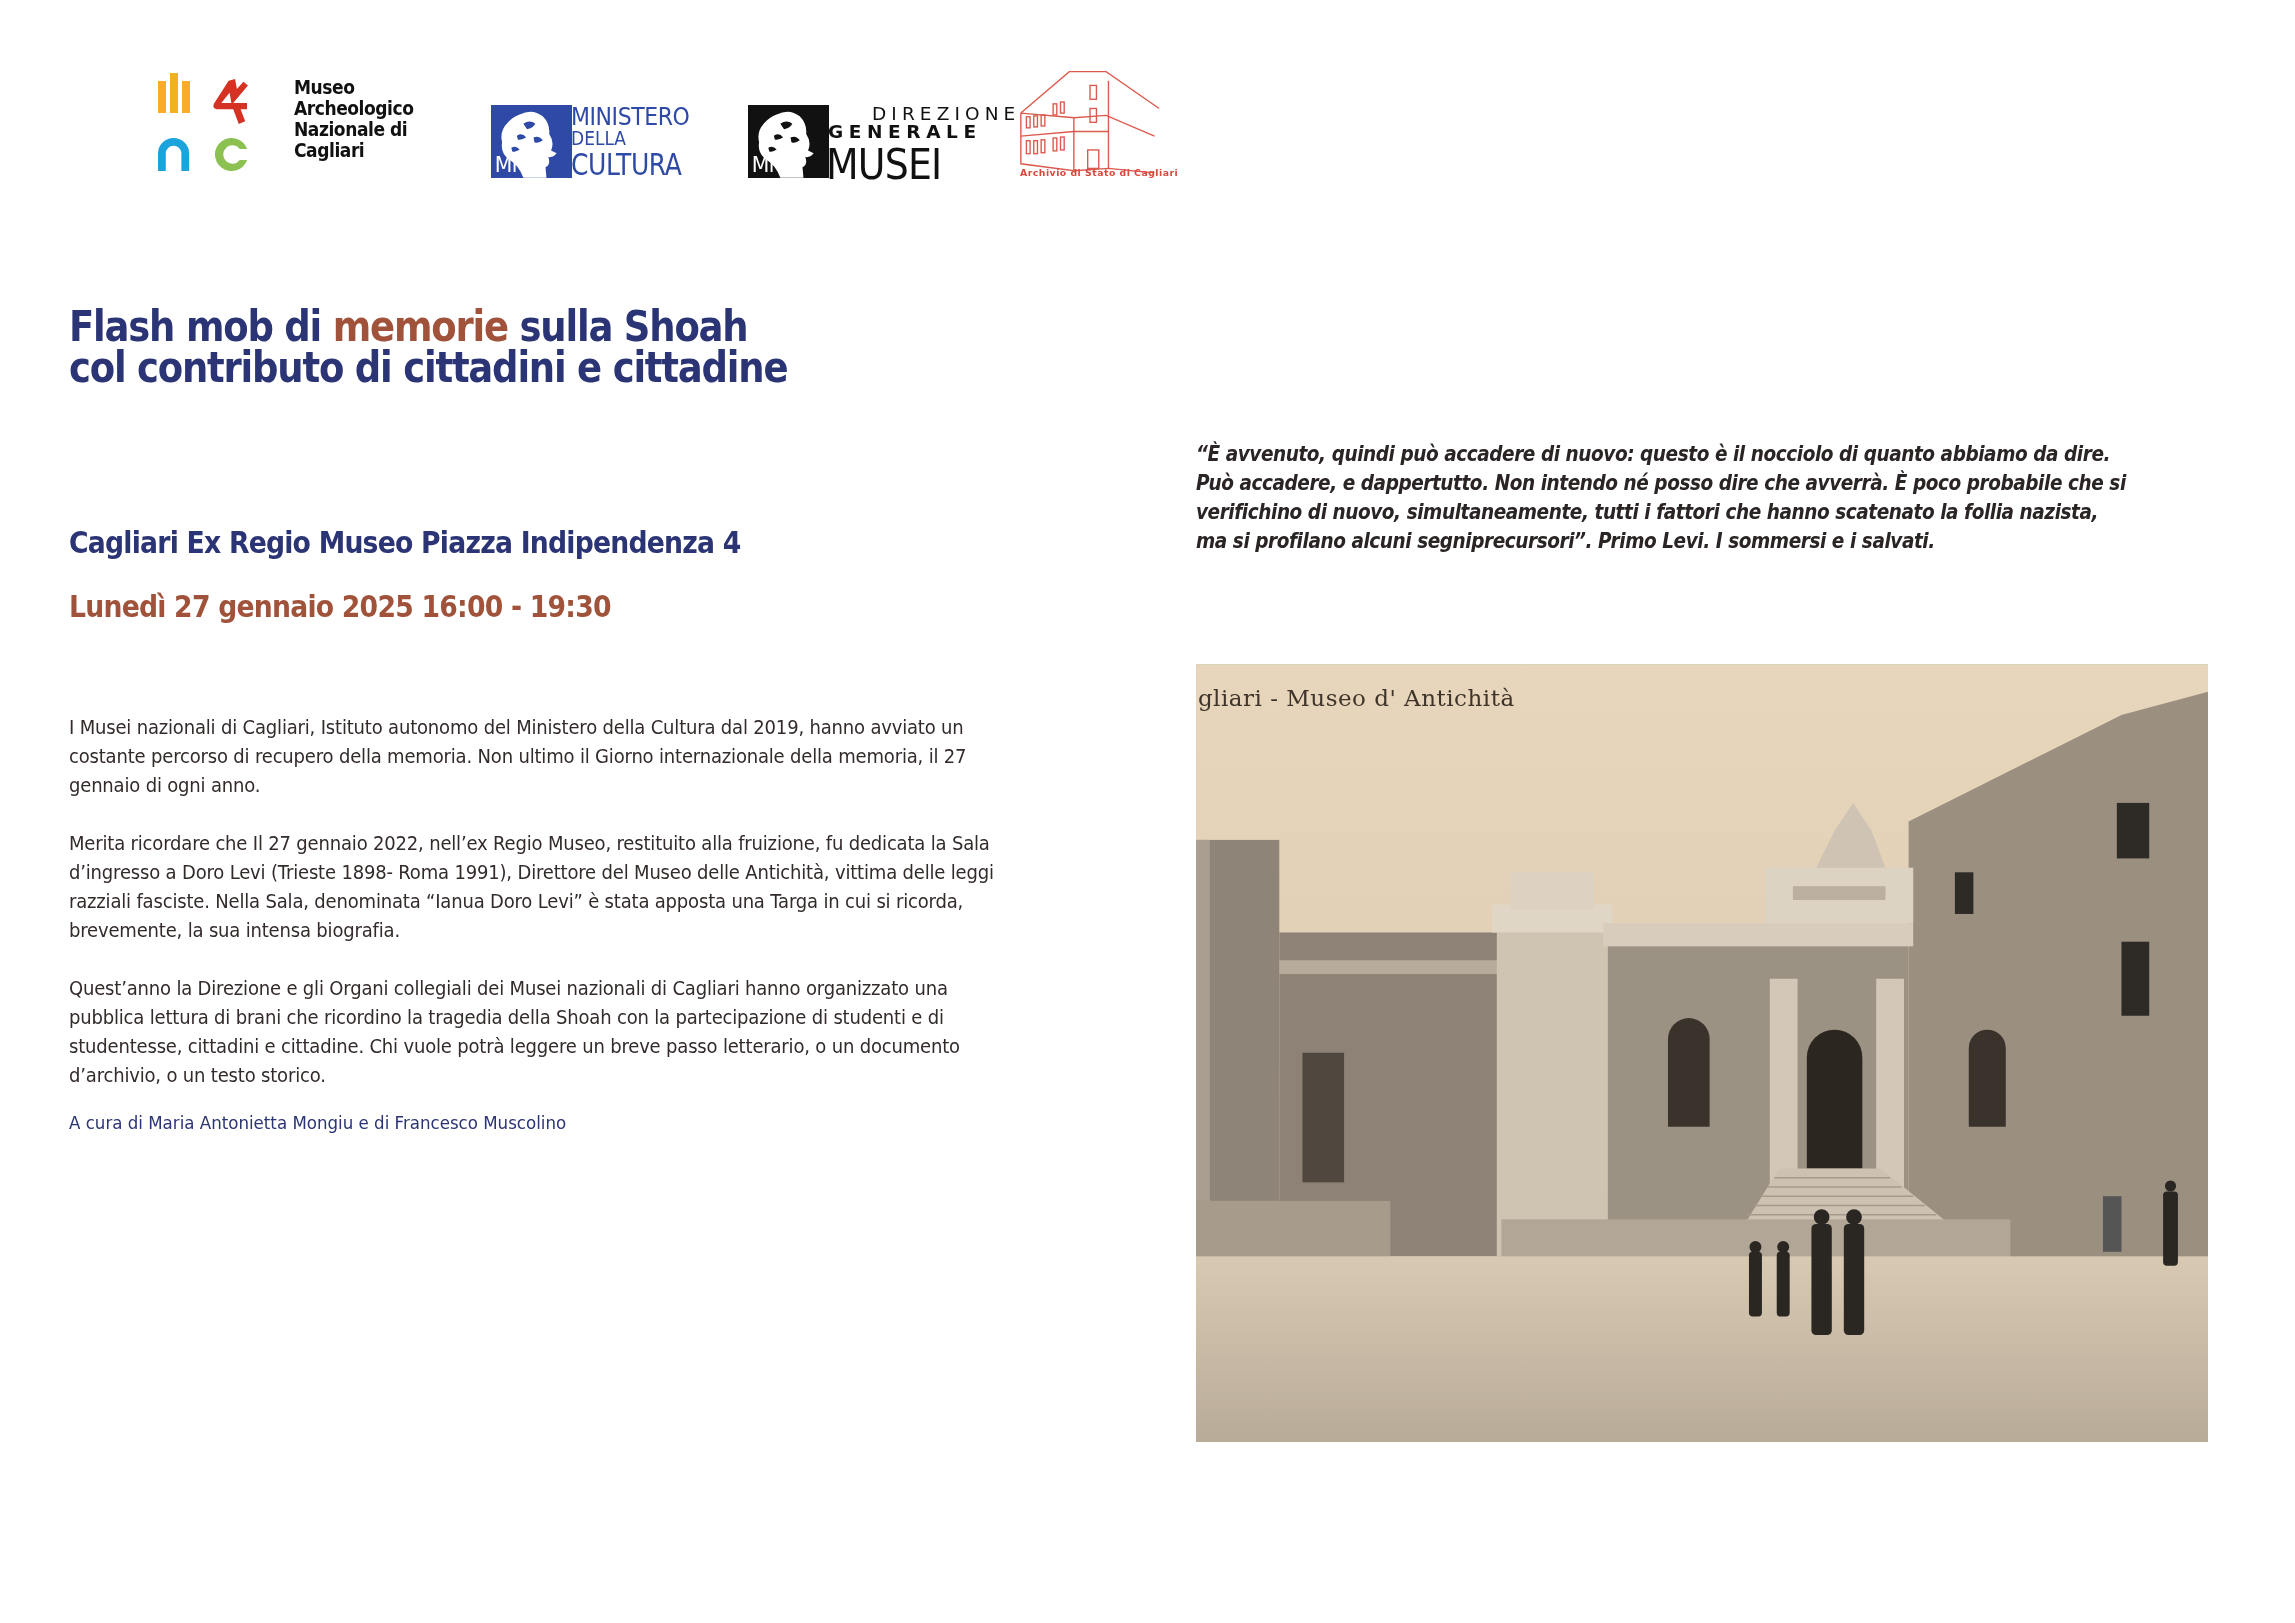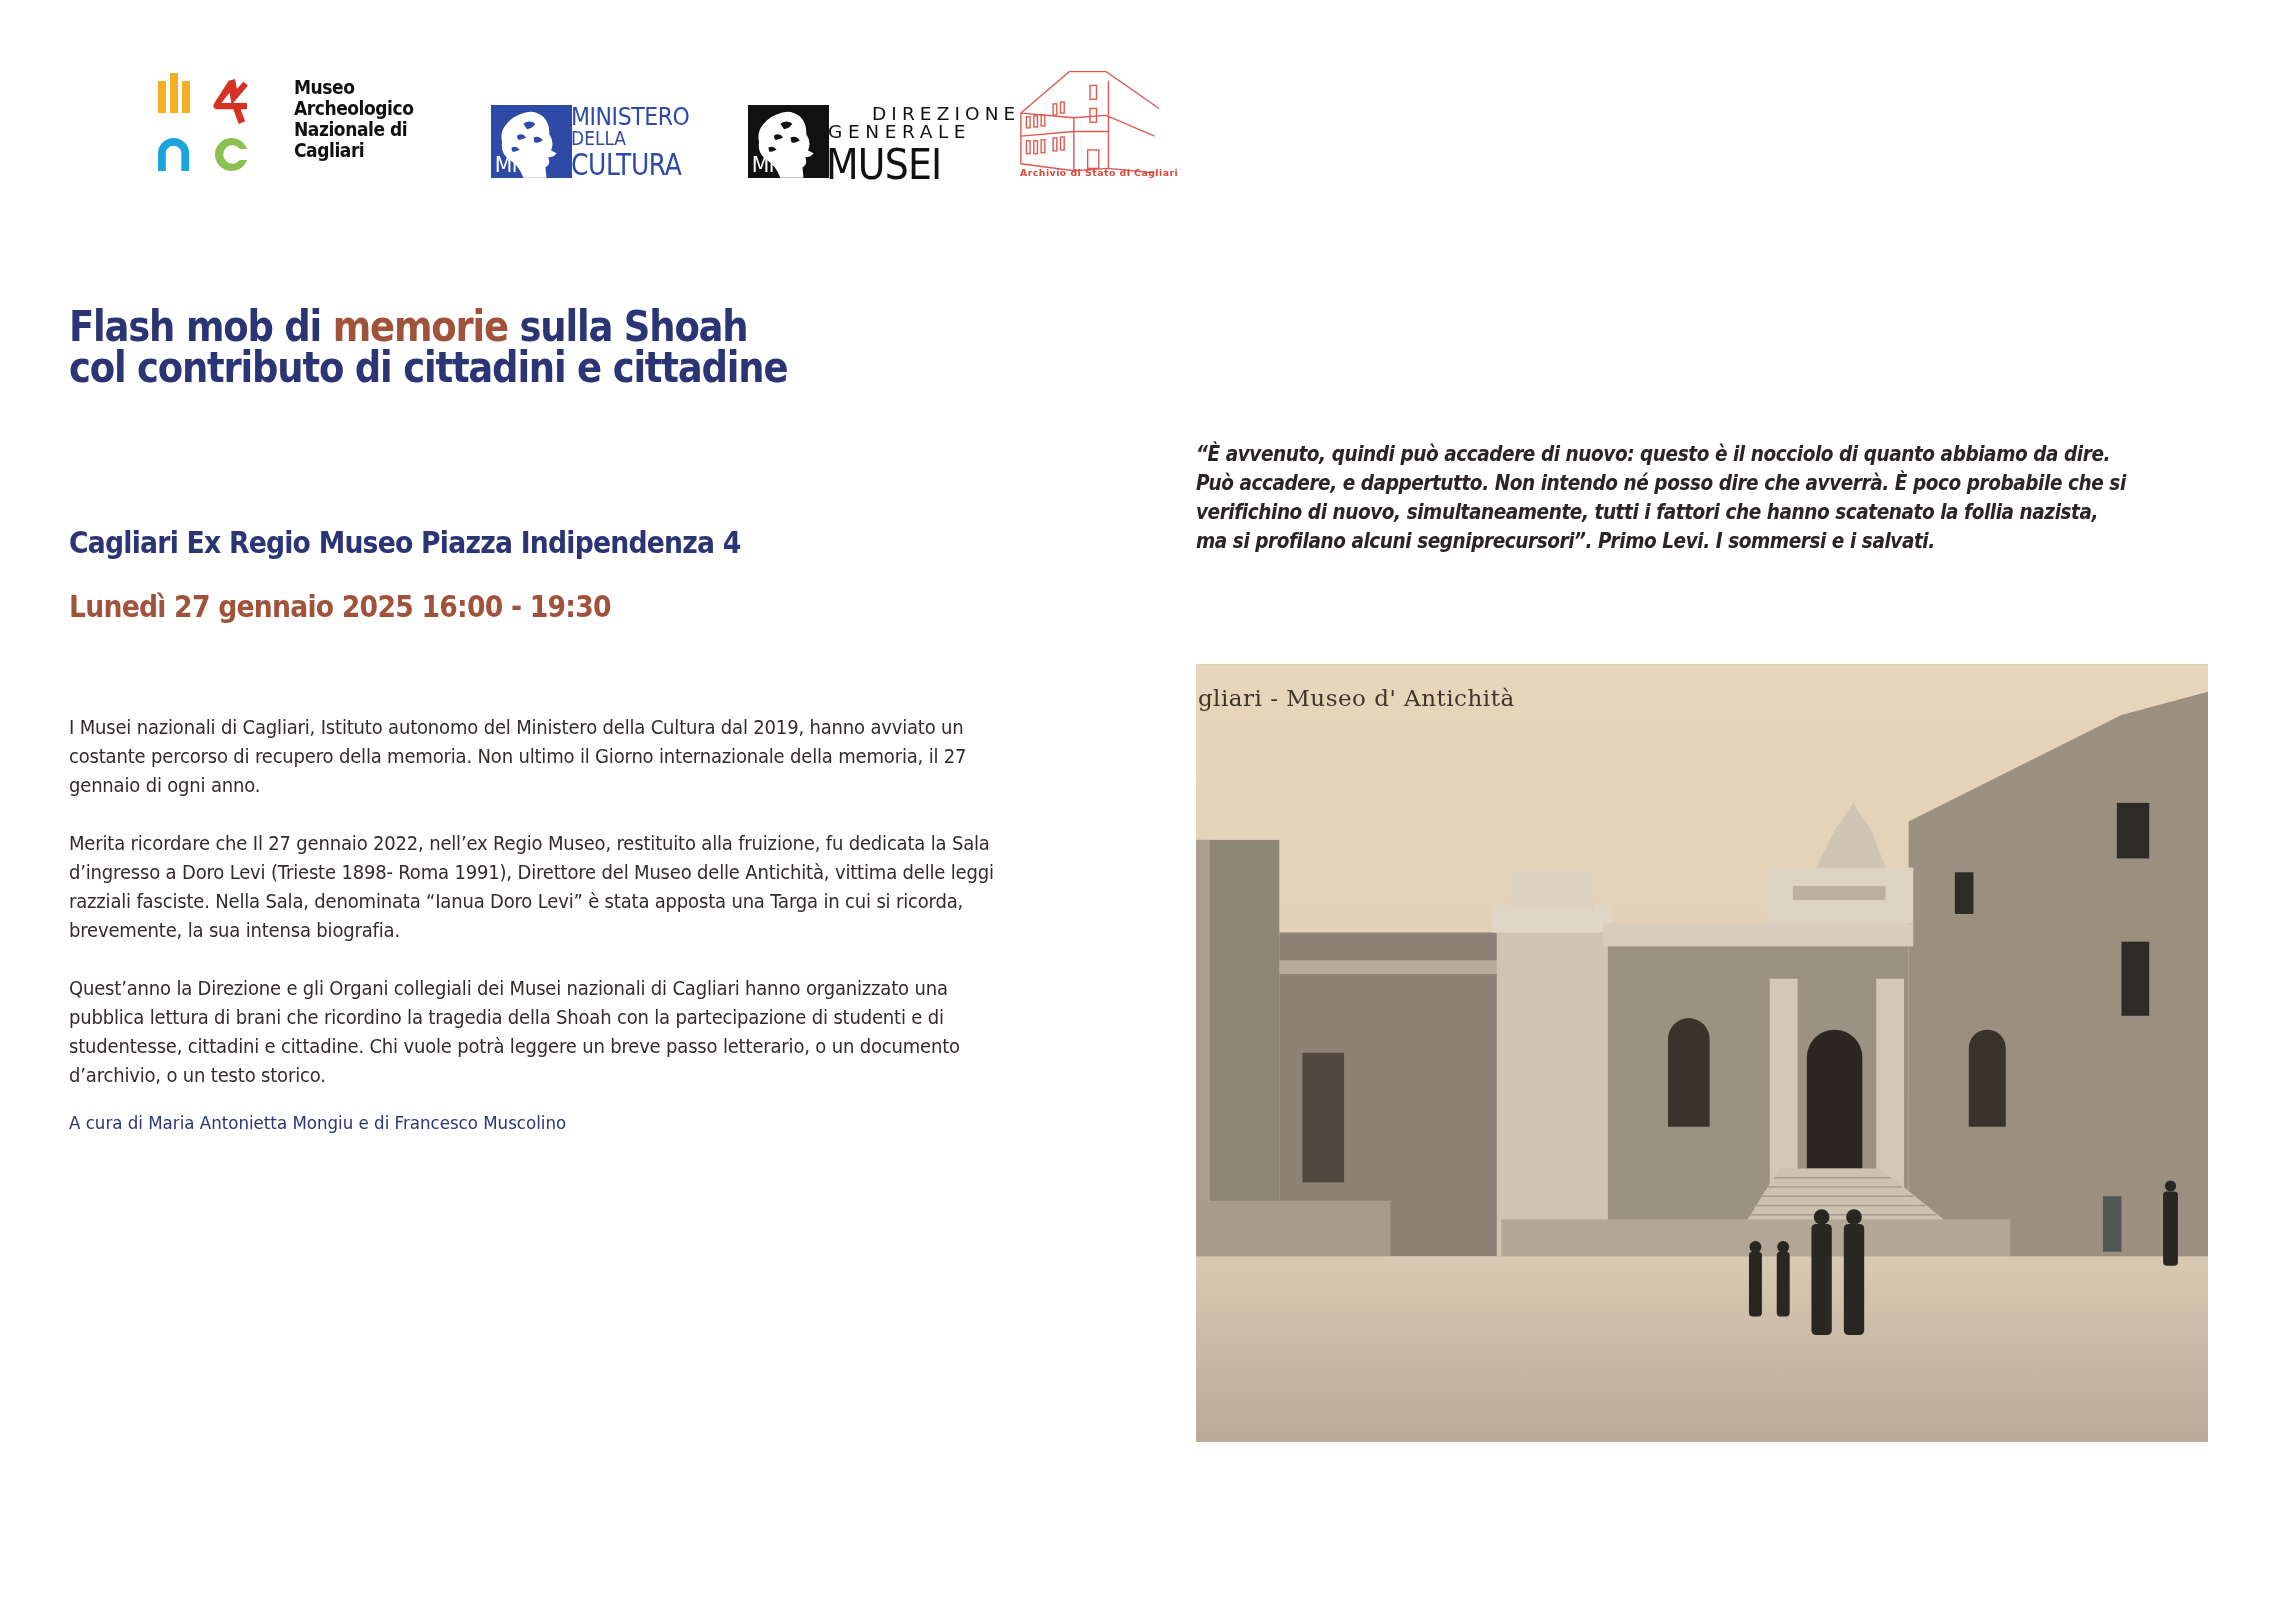--- a/index.html
+++ b/index.html
@@ -82,21 +82,21 @@
 
 <div>
   <div class="mic-square" style="left:748px; top:105px; background:#111111;">
     <svg class="abs" style="left:0; top:0;" width="73" height="73" viewBox="0 0 158 157">
       <path d="M62 20 Q90 6 112 24 Q128 40 126 62 Q138 80 130 98 L142 104 Q134 114 124 112 Q130 128 118 134 L120 157 L70 157 Q60 130 40 118 Q20 104 24 80 Q18 56 36 38 Q46 26 62 20 Z" fill="#ffffff"></path>
       <path d="M70 40 Q84 30 96 40 Q90 50 78 52 Z M56 66 Q68 58 76 70 Q66 76 58 74 Z M92 70 Q104 64 112 76 Q102 84 94 80 Z M44 92 Q54 86 62 96 Q54 102 46 100 Z" fill="#111111"></path>
     </svg>
     <span class="mic-label">MiC</span>
   </div>
   <div class="mic-text" style="left:828px; top:103px; font-size:18.5px; font-weight:normal; color:#111; letter-spacing:5.1px;margin-left:44px;">DIREZIONE</div>
-  <div class="mic-text" style="left:828px; top:121px; font-size:18.5px; color:#111; letter-spacing:5.6px; font-weight:normal;">GENERALE</div>
+  <div class="mic-text" style="left:828px; top:121px; font-size:18.5px; color:#111; letter-spacing:5.6px; font-weight:bold;">GENERALE</div>
   <div class="mic-text" style="left:826px; top:139px; font-size:43px; color:#111; letter-spacing:-0.9px; transform:scaleX(0.88); transform-origin:left top;">MUSEI</div>
 </div>
 
 <div>
   <svg class="abs" style="left:1016px; top:67px;" width="148" height="106" viewBox="0 0 320 230">
     <g stroke="#d9483b" stroke-width="3" fill="none" opacity="0.9">
       <path d="M10 100 L115 10 L195 10 L310 90"></path>
       <path d="M10 100 L10 210 L125 225 L125 110 L10 100"></path>
       <path d="M125 110 L195 105 L300 150"></path>
       <path d="M125 225 L200 220 L300 230"></path>

